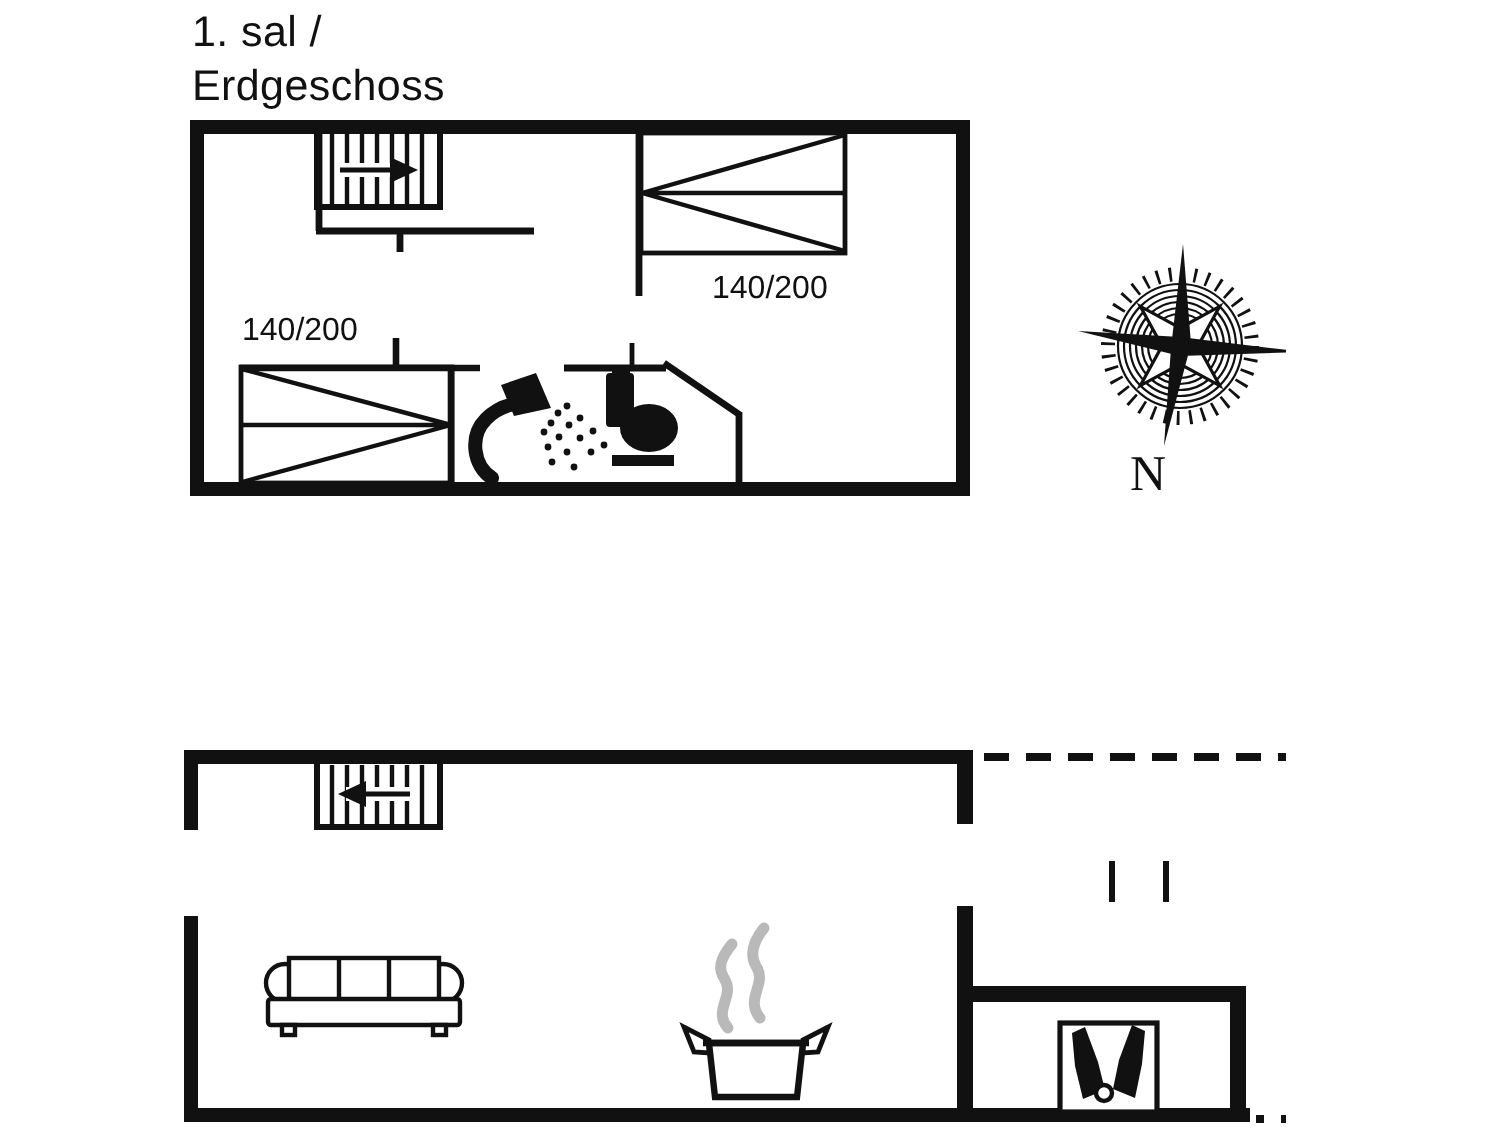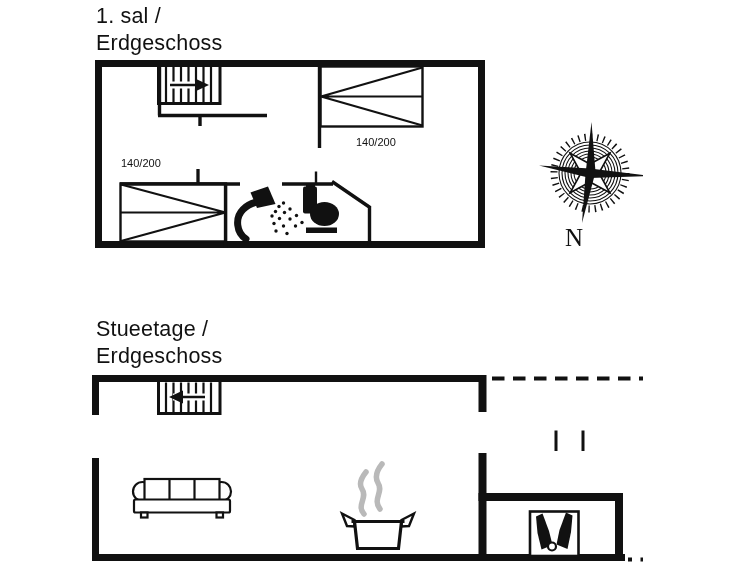--- a/index.html
+++ b/index.html
@@ -3,21 +3,21 @@
 <meta charset="utf-8">
 <style>
   html,body{margin:0;padding:0;background:#fff;}
   .page{
     position:relative;width:643px;height:566px;background:#ffffff;
     font-family:"Liberation Sans",sans-serif;color:#111;overflow:hidden;
   }
   .abs{position:absolute;}
   .plan-svg{position:absolute;left:0;top:0;}
   .floor-title{font-size:21.5px;line-height:26.5px;letter-spacing:0.2px;white-space:nowrap;}
-  .bed-label{font-size:11px;white-space:nowrap;}
+  .bed-label{font-size:16px;white-space:nowrap;}
   .compass-n{font-family:"Liberation Serif","DejaVu Serif",serif;font-size:25px;}
 </style>
 </head>
 <body>
 
 <div class="page">
 
   <svg class="plan-svg" width="755" height="566" viewBox="0 0 755 566">
 
     <g stroke="#111" fill="none">
@@ -144,20 +144,16 @@
 
   <div class="abs floor-title" style="left:96px;top:3px;">
     <div>1. sal /</div>
     <div>Erdgeschoss</div>
   </div>
 
   <div class="abs bed-label" style="left:356px;top:136px;">140/200</div>
 
   <div class="abs bed-label" style="left:121px;top:157px;">140/200</div>
 
-  <div class="abs floor-title" style="left:96px;top:316px;">
-    <div>Stueetage /</div>
-    <div>Erdgeschoss</div>
-  </div>
 
   <div class="abs compass-n" style="left:565px;top:224px;">N</div>
 
 </div>
 
 </body></html>

